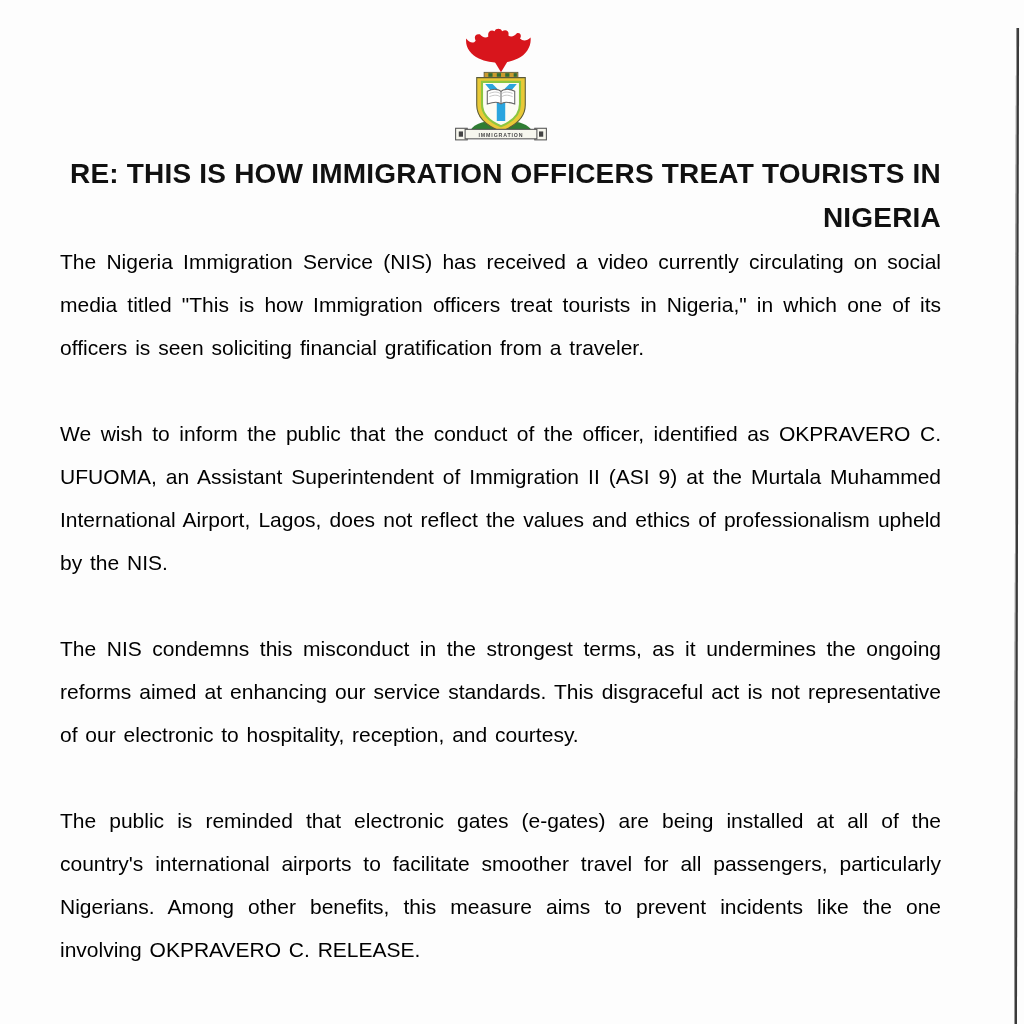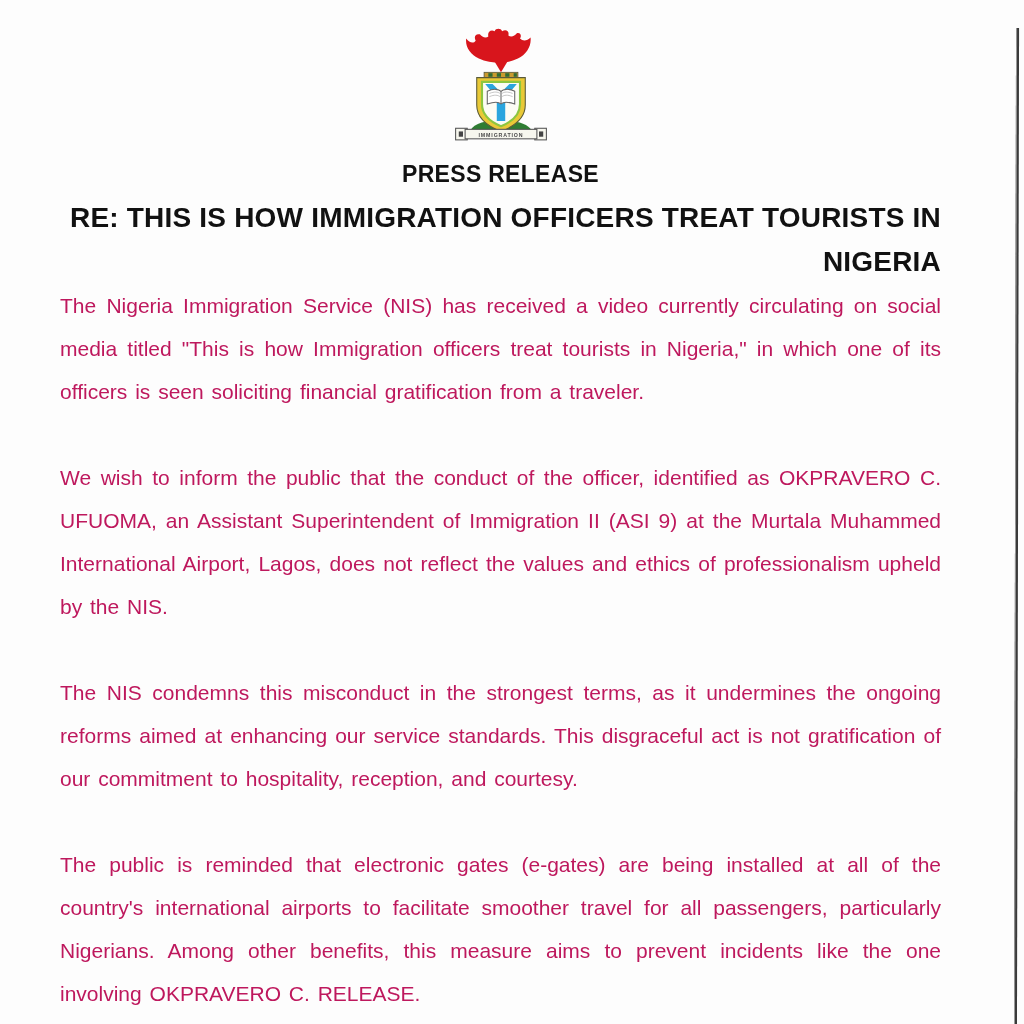--- a/index.html
+++ b/index.html
@@ -50,21 +50,21 @@
     font-weight: bold;
     line-height: 44px;
     color: #111111;
     letter-spacing: 0.2px;
   }
   .body-para {
     font-size: 21px;
     line-height: 43px;
     text-align: justify;
     word-spacing: 2px;
-    color: #be185d;
+    color: #000000;
     margin: 0 0 43px 0;
   }
   .body-para:last-child { margin-bottom: 0; }
 </style>
 </head>
 <body>
 
 <div class="page">
 
   <div class="edge-line"></div>
@@ -106,25 +106,24 @@
           <rect x="12" y="95" width="11" height="11" fill="#f7f7ee" stroke="#555555" stroke-width="1"></rect>
           <rect x="87" y="95" width="11" height="11" fill="#f7f7ee" stroke="#555555" stroke-width="1"></rect>
           <rect x="15" y="98" width="4" height="5" fill="#444444"></rect>
           <rect x="91" y="98" width="4" height="5" fill="#444444"></rect>
           <rect x="21" y="96" width="68" height="9" fill="#f7f7ee" stroke="#555555" stroke-width="1"></rect>
           <text x="55" y="103" text-anchor="middle" font-size="5" font-weight="bold" letter-spacing="0.8" fill="#4a4a4a" font-family="Liberation Sans, sans-serif">IMMIGRATION</text>
         </g>
       </svg>
     </div>
 
-    <h1 class="title">PRESS RELEASE</h1>
 
     <h2 class="subject">RE: THIS IS HOW IMMIGRATION OFFICERS TREAT TOURISTS IN NIGERIA</h2>
 
     <div>
       <p class="body-para">The Nigeria Immigration Service (NIS) has received a video currently circulating on social media titled "This is how Immigration officers treat tourists in Nigeria," in which one of its officers is seen soliciting financial gratification from a traveler.</p>
       <p class="body-para">We wish to inform the public that the conduct of the officer, identified as OKPRAVERO C. UFUOMA, an Assistant Superintendent of Immigration II (ASI 9) at the Murtala Muhammed International Airport, Lagos, does not reflect the values and ethics of professionalism upheld by the NIS.</p>
-      <p class="body-para">The NIS condemns this misconduct in the strongest terms, as it undermines the ongoing reforms aimed at enhancing our service standards. This disgraceful act is not gratification of our commitment to hospitality, reception, and courtesy.</p>
+      <p class="body-para">The NIS condemns this misconduct in the strongest terms, as it undermines the ongoing reforms aimed at enhancing our service standards. This disgraceful act is not representative of our electronic to hospitality, reception, and courtesy.</p>
       <p class="body-para">The public is reminded that electronic gates (e-gates) are being installed at all of the country's international airports to facilitate smoother travel for all passengers, particularly Nigerians. Among other benefits, this measure aims to prevent incidents like the one involving OKPRAVERO C. RELEASE.</p>
     </div>
 
   </div>
 </div>
 
 </body></html>

